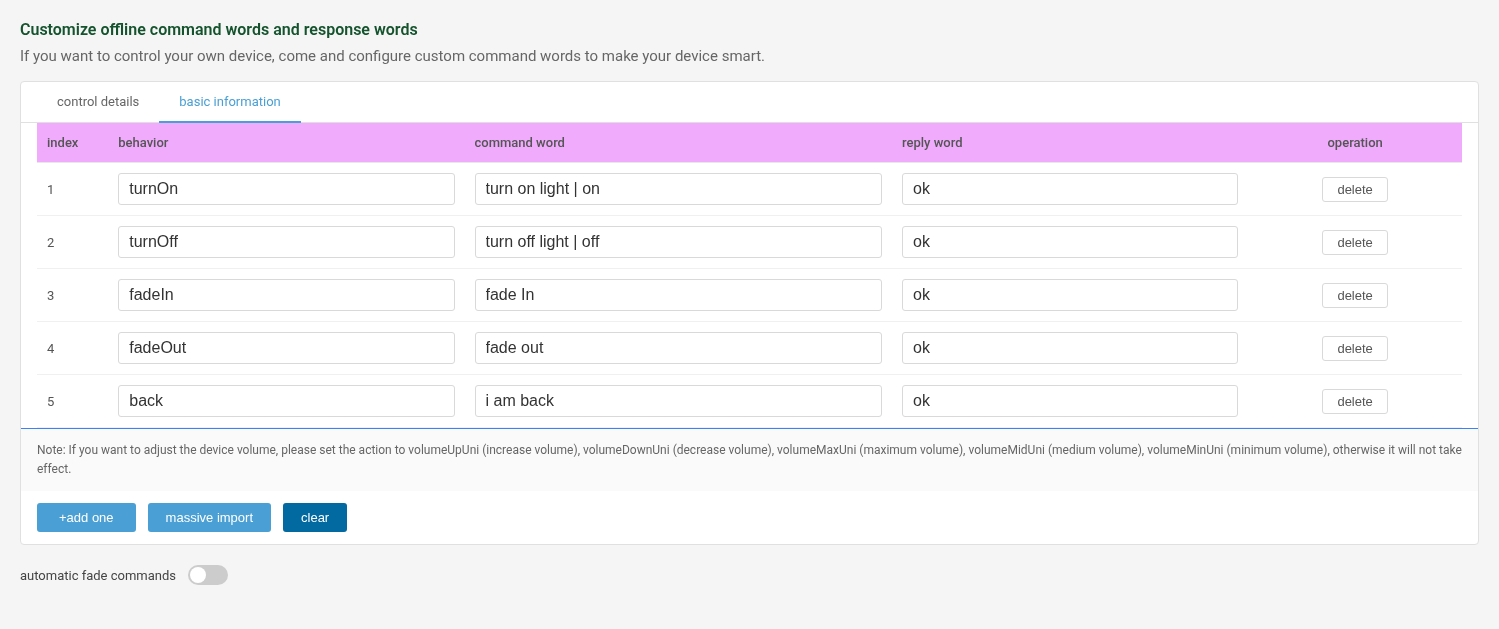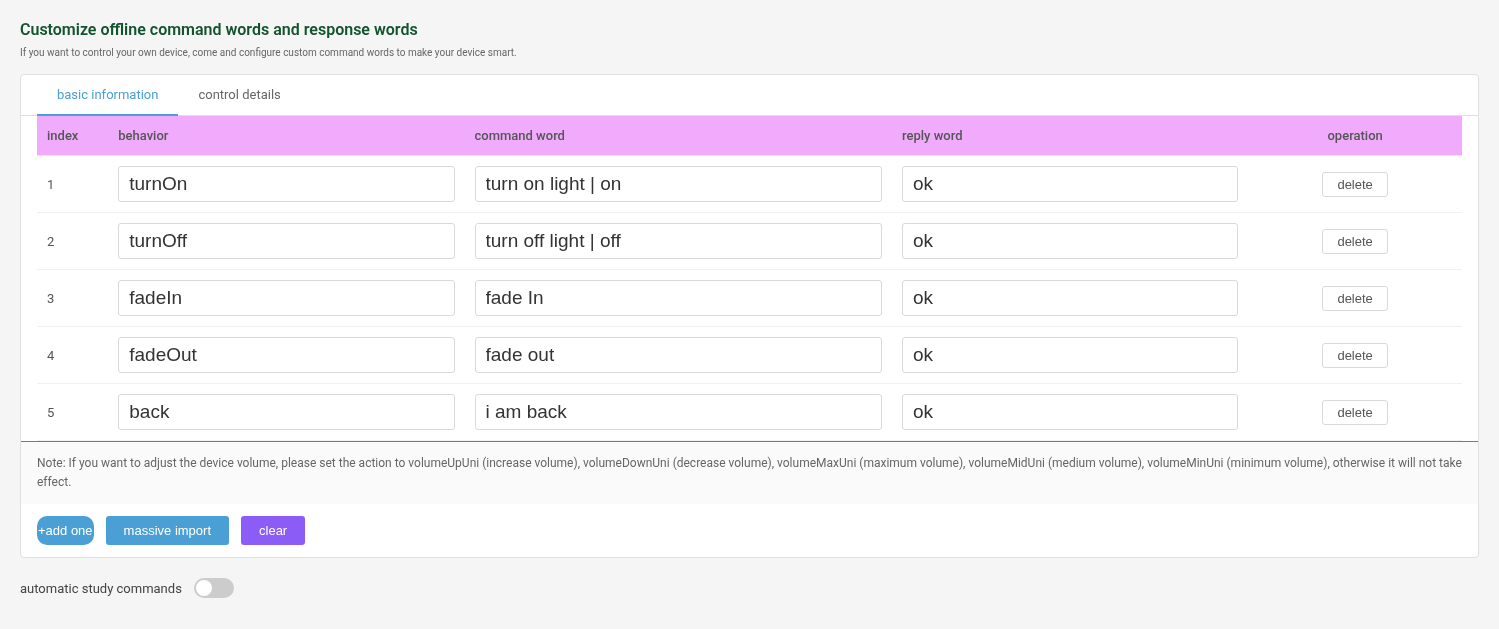--- a/index.html
+++ b/index.html
@@ -10,21 +10,21 @@
       background: #f5f5f5;
       padding: 20px;
     }
     .page-title {
       font-size: 16px;
       font-weight: 600;
       margin-bottom: 8px;
       color: #14532d;
     }
     .page-subtitle {
-      font-size: 10px;
+      font-size: 15px;
       color: #666;
       margin-bottom: 16px;
     }
     .card {
       background: #fff;
       border: 1px solid #e0e0e0;
       border-radius: 4px;
       padding: 0;
       max-width: 1460px;
     }
@@ -72,21 +72,21 @@
       padding: 10px 10px;
       border-bottom: 1px solid #f0f0f0;
       vertical-align: middle;
     }
     .td-index { color: #555; font-size: 13px; }
     .td-input input {
       width: 100%;
       padding: 6px 10px;
       border: 1px solid #d9d9d9;
       border-radius: 3px;
-      font-size: 19px;
+      font-size: 16px;
       color: #333;
       outline: none;
     }
     .td-operation { text-align: center; }
     .btn-delete {
       padding: 4px 14px;
       border: 1px solid #d9d9d9;
       background: #fff;
       border-radius: 3px;
       font-size: 13px;
@@ -100,40 +100,40 @@
       background: #fafafa;
       border-top: 1px solid #3b82f6;
       line-height: 1.6;
     }
     .action-buttons {
       padding: 12px 16px;
       display: flex;
       gap: 12px;
     }
     .btn-add {
-      padding: 7px 1px;
+      padding: 7px 22px;
       background: #4a9fd4;
       color: #fff;
       border: none;
-      border-radius: 10px;
+      border-radius: 3px;
       font-size: 13px;
       cursor: pointer;
     }
     .btn-import {
       padding: 7px 18px;
       background: #4a9fd4;
       color: #fff;
       border: none;
       border-radius: 3px;
       font-size: 13px;
       cursor: pointer;
     }
     .btn-clear {
       padding: 7px 18px;
-      background: #8b5cf6;
+      background: #0369a1;
       color: #fff;
       border: none;
       border-radius: 3px;
       font-size: 13px;
       cursor: pointer;
       text-align: right;
     }
     .auto-study-section {
       margin-top: 20px;
       display: flex;
@@ -165,22 +165,22 @@
     }
   </style>
 </head>
 <body>
 
 <h1 class="page-title">Customize offline command words and response words</h1>
 <p class="page-subtitle">If you want to control your own device, come and configure custom command words to make your device smart.</p>
 
 <div class="card">
   <div class="tabs">
+    <div class="tab">control details</div>
     <div class="tab active">basic information</div>
-    <div class="tab">control details</div>
   </div>
 
   <div class="table-container">
     <table>
       <thead>
         <tr>
           <th class="th-index">index</th>
           <th class="th-behavior">behavior</th>
           <th class="th-command">command word</th>
           <th class="th-reply">reply word</th>
@@ -272,15 +272,15 @@
   </div>
 
   <div class="action-buttons">
     <button class="btn-add">+add one</button>
     <button class="btn-import">massive import</button>
     <button class="btn-clear">clear</button>
   </div>
 </div>
 
 <div class="auto-study-section">
-  <span class="auto-study-label">automatic study commands</span>
+  <span class="auto-study-label">automatic fade commands</span>
   <div class="toggle"></div>
 </div>
 
 </body></html>

